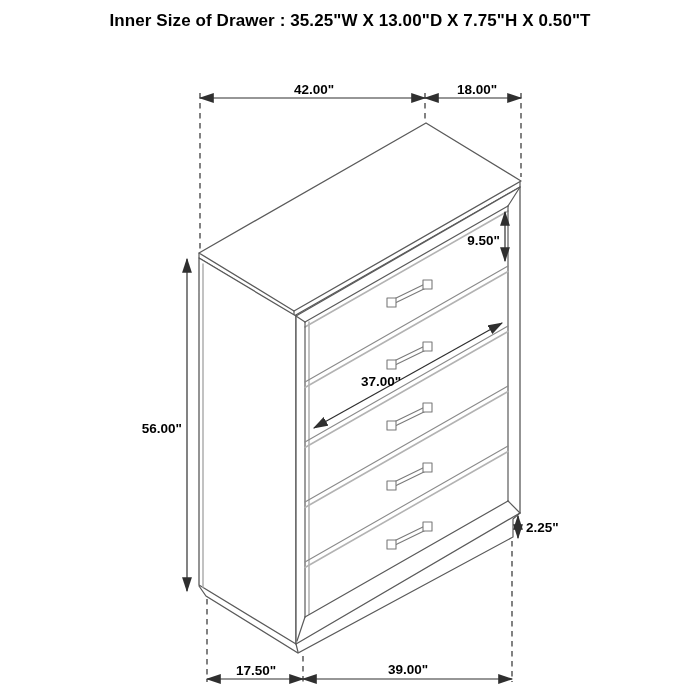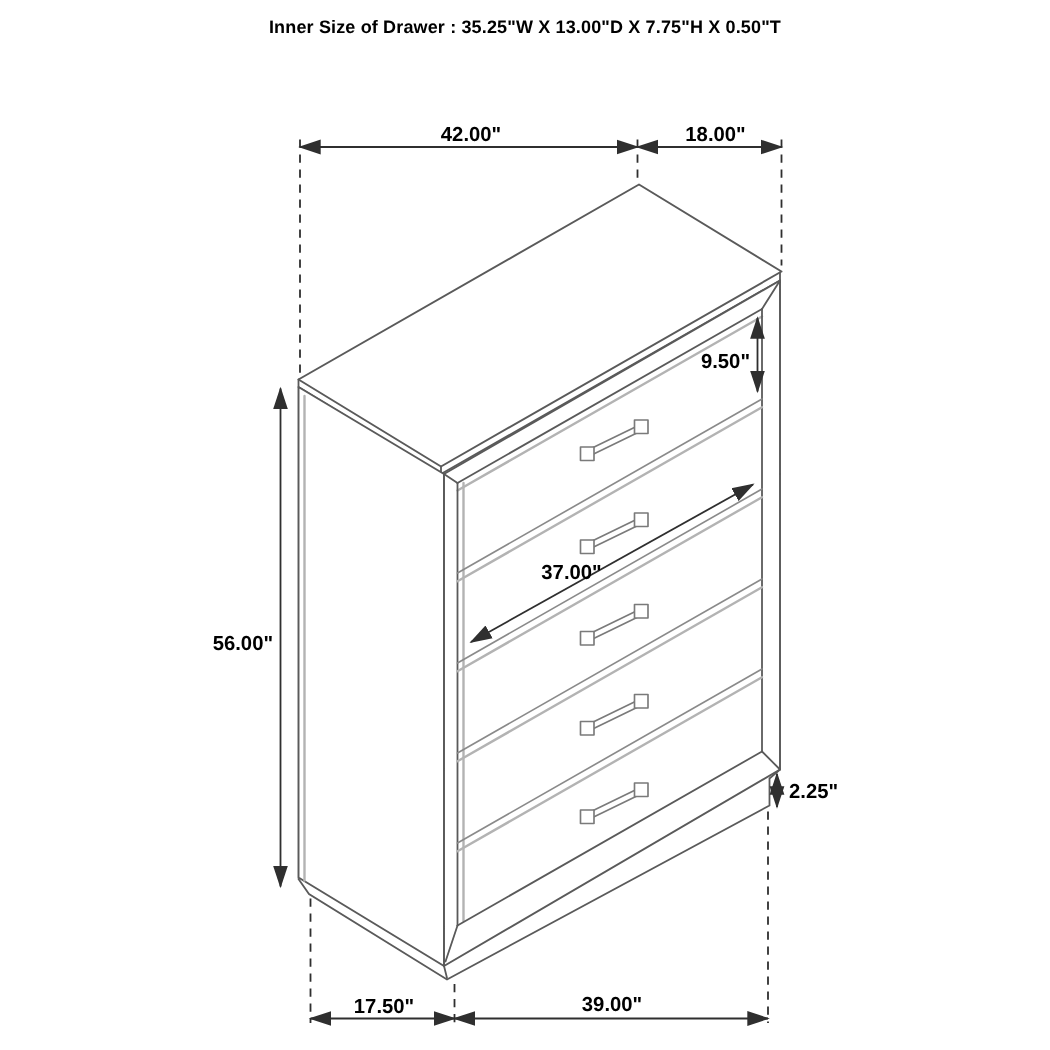--- a/index.html
+++ b/index.html
@@ -2,21 +2,21 @@
 <html><head>
 <meta charset="utf-8">
 <style>
   html,body{margin:0;padding:0;background:#fff;}
   .canvas{
     position:relative;width:700px;height:700px;background:#ffffff;overflow:hidden;
     font-family:"Liberation Sans",sans-serif;
   }
   .title{
     position:absolute;top:11px;left:0;width:700px;text-align:center;
-    font-size:12px;font-weight:bold;color:#000;letter-spacing:0.1px;
+    font-size:17px;font-weight:bold;color:#000;letter-spacing:0.1px;
   }
   svg{position:absolute;top:0;left:0;}
   .outline{stroke:#5a5a5a;stroke-width:1.3;fill:#ffffff;stroke-linejoin:round;}
   .edge{stroke:#5a5a5a;stroke-width:1.2;fill:none;stroke-linecap:round;}
   .lite{stroke:#b3b3b3;stroke-width:1.6;fill:none;stroke-linecap:round;}
   .mid{stroke:#8a8a8a;stroke-width:1.1;fill:none;stroke-linecap:round;}
   .dim{stroke:#2f2f2f;stroke-width:1.2;fill:none;}
   .ext{stroke:#2f2f2f;stroke-width:1.2;fill:none;stroke-dasharray:5.5 4.5;}
   .dimtext{font-family:"Liberation Sans",sans-serif;font-size:13.5px;font-weight:bold;fill:#000;}
   .handle{stroke:#7a7a7a;stroke-width:1.1;fill:#ffffff;stroke-linejoin:round;}

